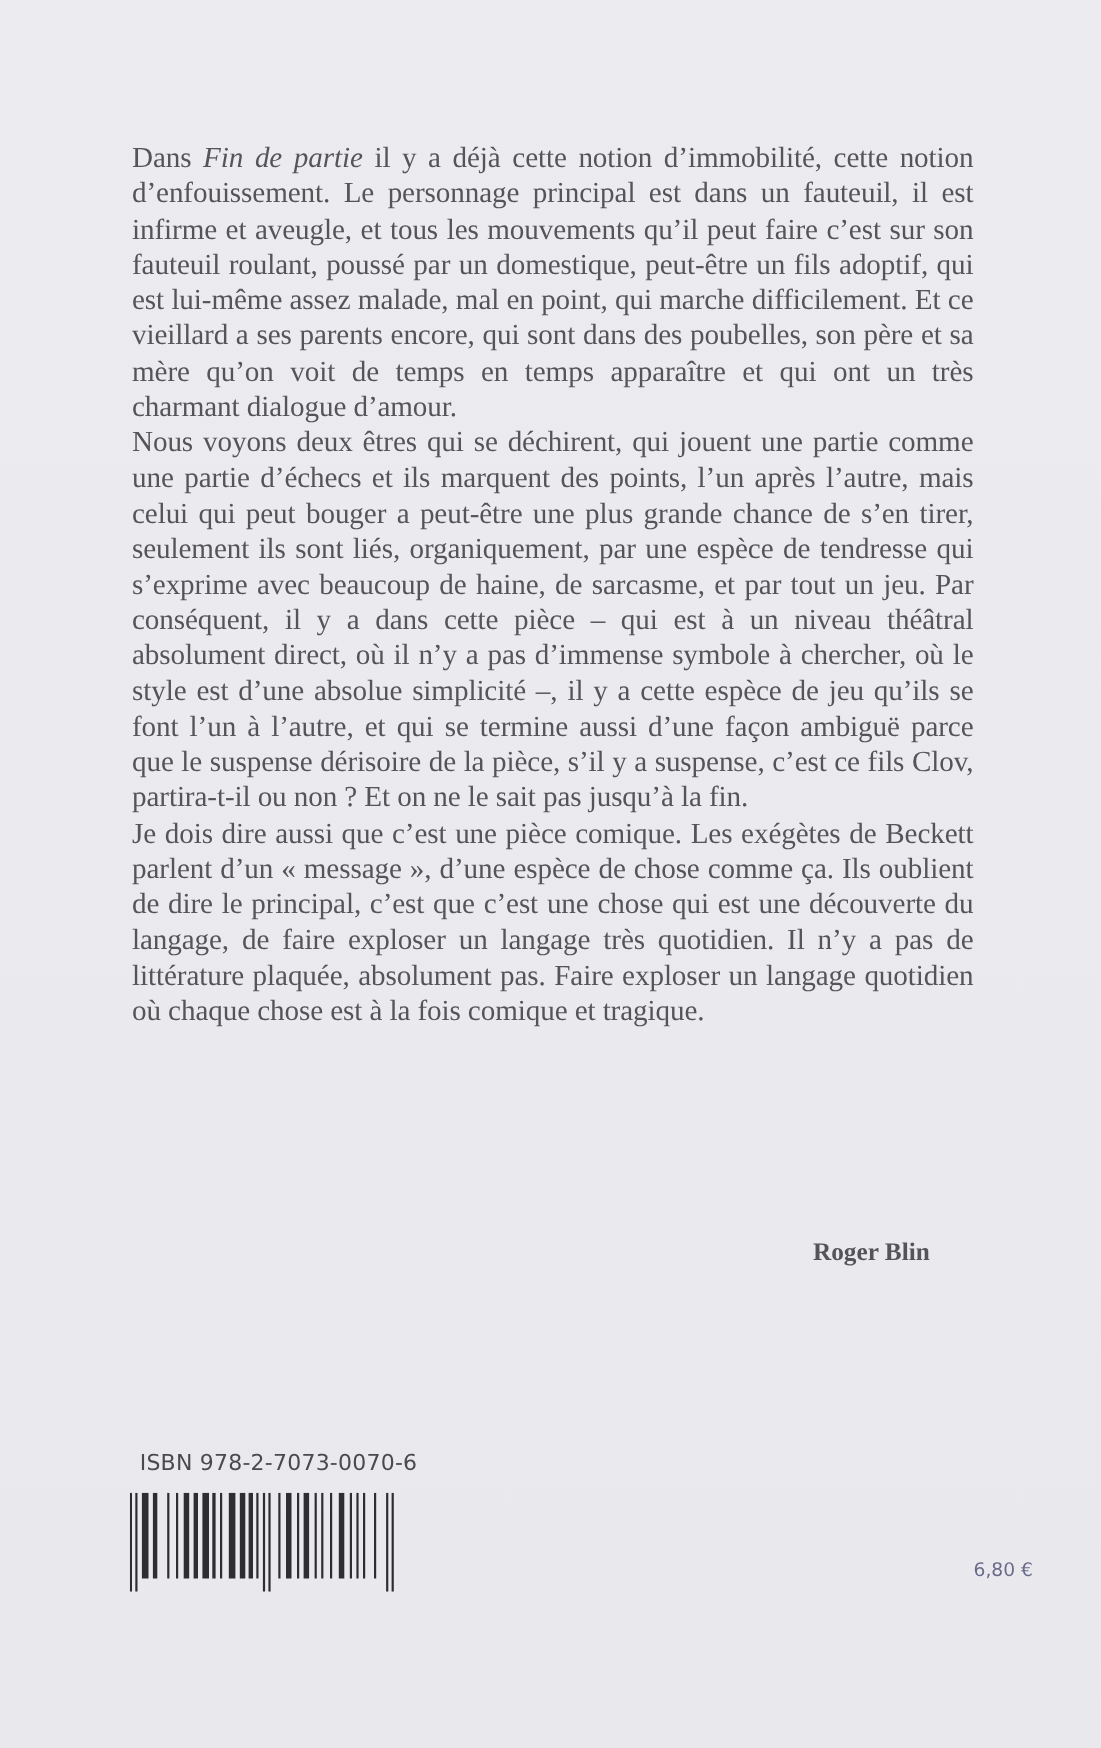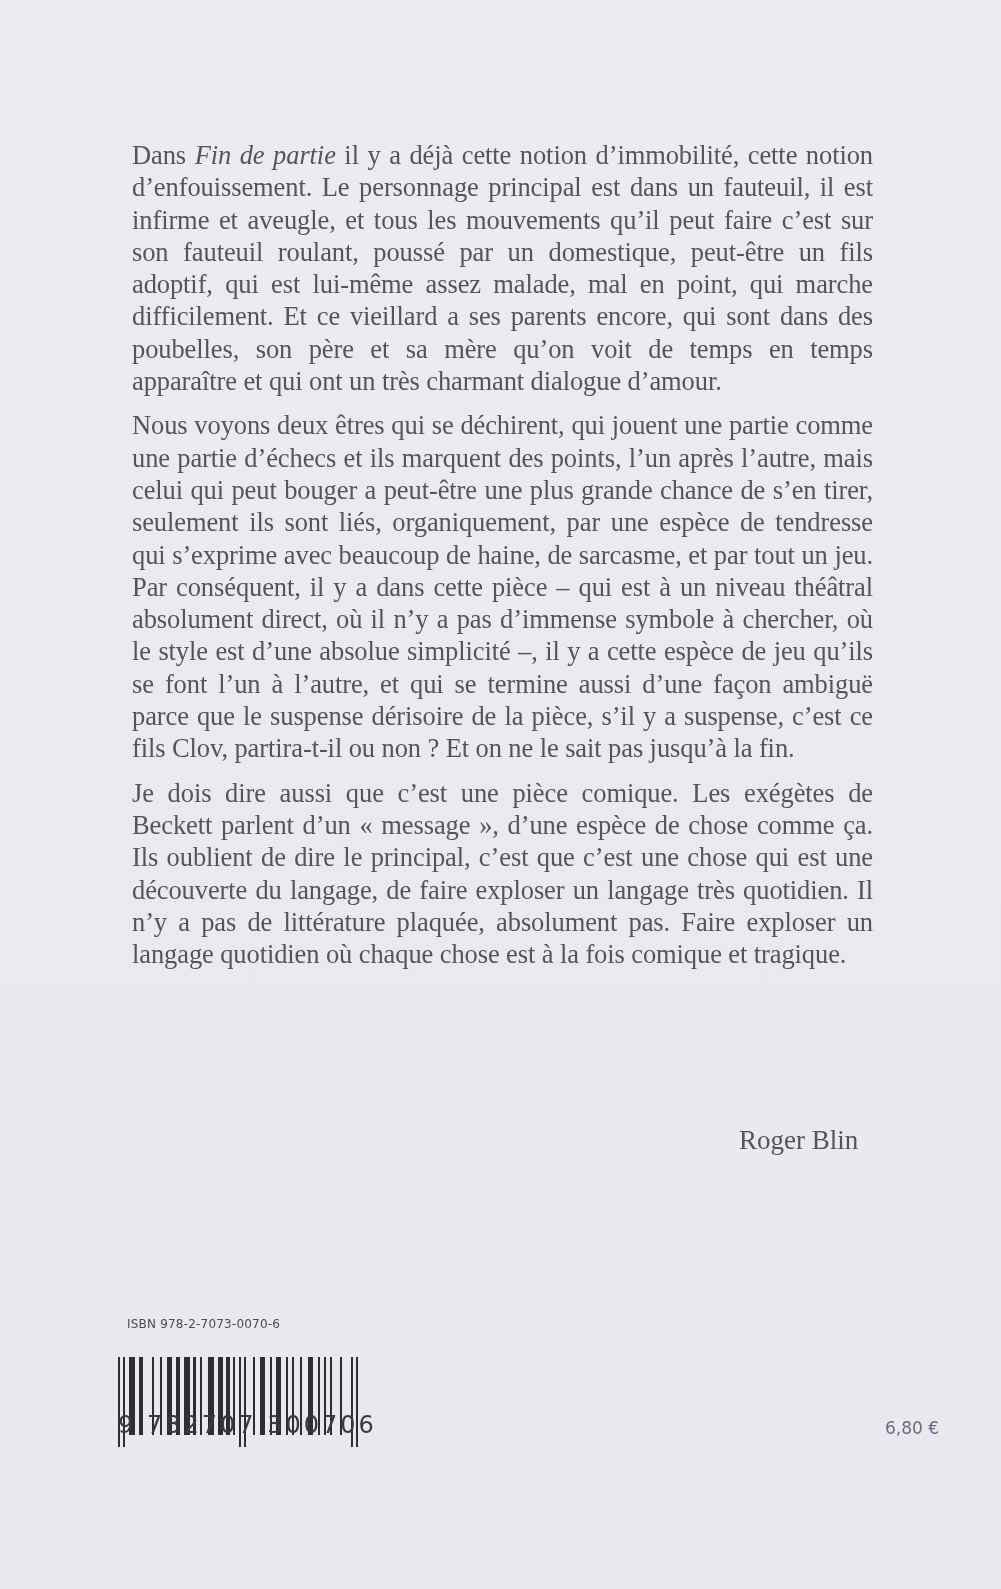--- a/index.html
+++ b/index.html
@@ -18,33 +18,34 @@
   .blurb {
     position: absolute;
     left: 120px; top: 127px;
     width: 765px;
     font-size: 26.5px;
     line-height: 32.3px;
     text-align: justify;
     color: #555558;
     letter-spacing: -0.1px;
   }
-  .blurb p { margin: 12px; text-indent: 0; }
+  .blurb p { margin: 0; text-indent: 0; }
   .blurb em { font-style: italic; }
   .signature {
     position: absolute;
     left: 739px; top: 1125px;
-    font-size: 27px;
+    font-size: 23px;
     color: #555558;
+    font-weight: bold;
   }
   .isbn {
     position: absolute;
     left: 127px; top: 1317px;
     font-family: "DejaVu Sans", "Liberation Sans", sans-serif;
-    font-size: 12px;
+    font-size: 20px;
     color: #4a4a4e;
     letter-spacing: 0.2px;
   }
   .barcode {
     position: absolute;
     left: 118px; top: 1357px;
     width: 260px; height: 90px;
   }
   .barcode-digits {
     position: absolute;
@@ -107,16 +108,15 @@
       <rect x="190" y="0" width="5" height="78"></rect>
       <rect x="200" y="0" width="2" height="78"></rect>
       <rect x="206" y="0" width="2" height="78"></rect>
       <rect x="212" y="0" width="2" height="78"></rect>
       <rect x="222" y="0" width="2" height="78"></rect>
       <rect x="233" y="0" width="2" height="90"></rect>
       <rect x="238" y="0" width="2" height="90"></rect>
     </g>
   </svg>
 
-  <div class="barcode-digits">9 782707 300706</div>
 
   <div class="price">6,80 €</div>
 </div>
 
 </body></html>

